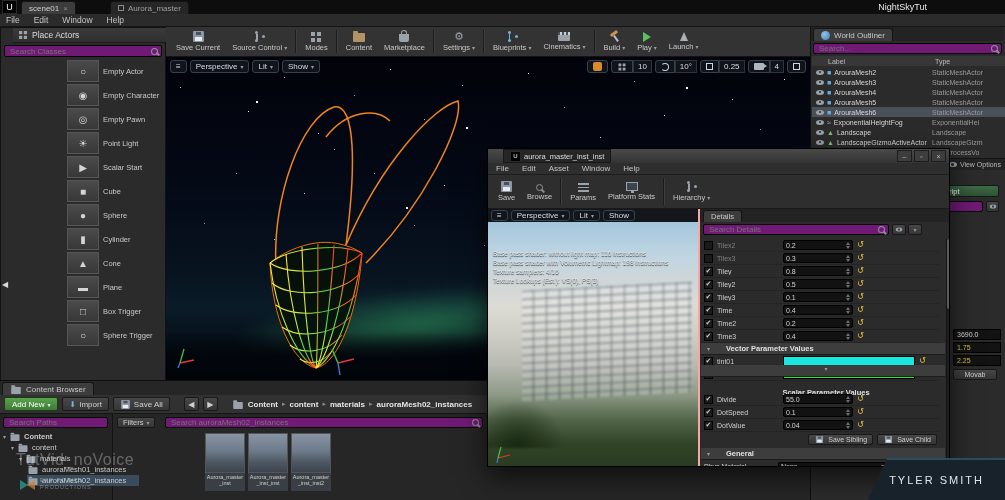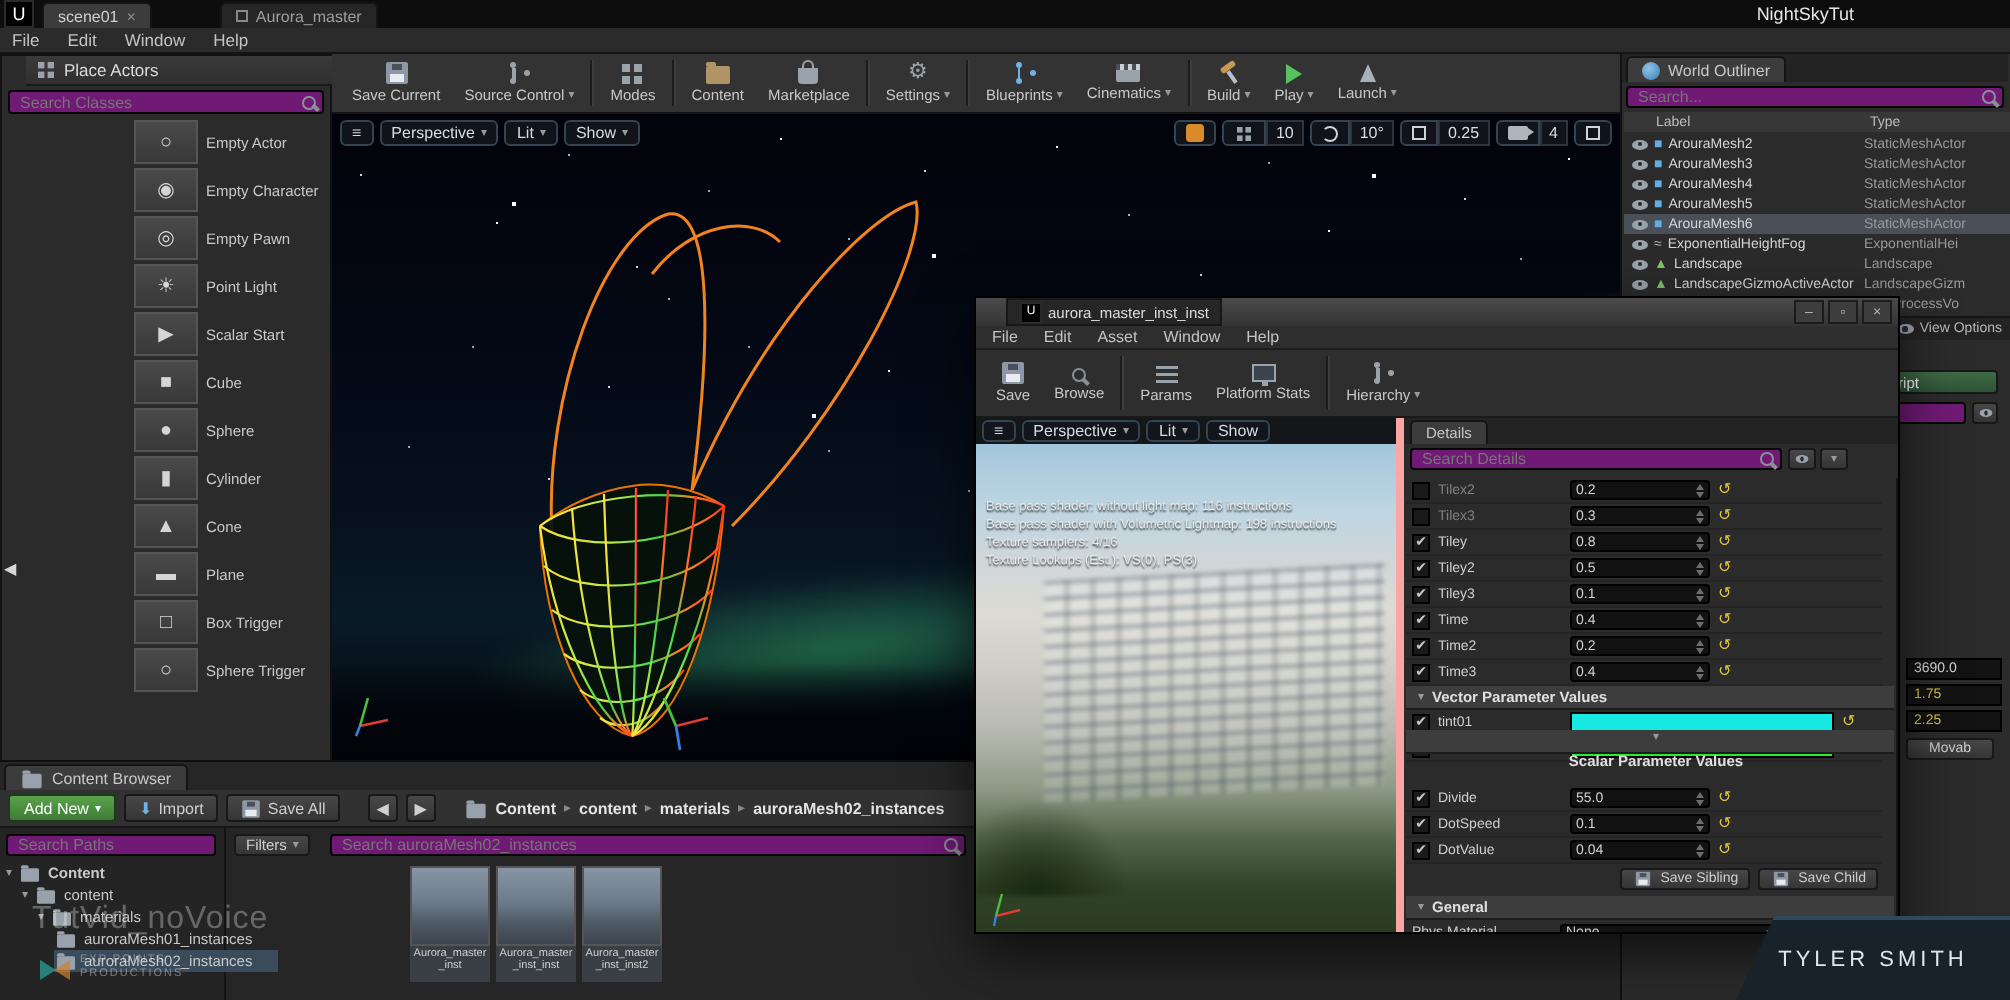--- a/index.html
+++ b/index.html
@@ -123,26 +123,26 @@
   .photo{left:0;top:73px;width:210px;height:246px;overflow:hidden;background:
     linear-gradient(180deg,#a3c6dc 0%,#c0d6e2 14%,#d0d6d8 24%,#dcdbd5 34%,#cecec7 46%,#b8b9b1 58%,#8e9a87 70%,#54674b 80%,#324427 90%,#293a21 100%);}
   .photo-blur{position:absolute;inset:0;filter:blur(1.1px);}
   .photo-blur::before{content:"";position:absolute;left:16%;right:3%;top:26%;height:45%;
     background:repeating-linear-gradient(180deg,rgba(76,90,104,.42) 0 2px,rgba(255,255,255,0) 2px 8px),
                repeating-linear-gradient(90deg,rgba(255,255,255,.18) 0 10px,rgba(88,98,110,.20) 10px 13px);
     transform:skewY(-3deg);}
   .photo-blur::after{content:"";position:absolute;bottom:8%;left:0;width:48%;height:26%;
     background:radial-gradient(60% 100% at 30% 100%,rgba(22,38,16,.9),transparent 75%);}
   .stats{left:5px;top:27px;font-size:6.5px;line-height:9px;color:#e9e9e9;text-shadow:0 1px 1px rgba(0,0,0,.8);white-space:nowrap;}
-  .det{left:210px;top:60px;width:253px;height:259px;background:#2b2b2b;border-left:4px solid #fca5a5;box-sizing:border-box;}
+  .det{left:210px;top:60px;width:253px;height:259px;background:#2b2b2b;border-left:2px solid #fca5a5;box-sizing:border-box;}
   .det-row{position:absolute;left:1px;width:238px;height:13px;display:flex;align-items:center;gap:4px;padding-left:3px;border-bottom:1px solid #242424;box-sizing:border-box;font-size:7px;color:#cfcfcf;}
   .det-row.dim .pname{color:#808080;}
   .cb2{width:9px;height:9px;background:#1a1a1a;border:1px solid #020202;color:#c3cad0;font-size:7px;display:flex;align-items:center;justify-content:center;box-sizing:border-box;}
   .pname{width:62px;overflow:hidden;white-space:nowrap;}
-  .sect{position:absolute;left:1px;width:244px;height:12px;background:#3d3d3d;border-bottom:1px solid #1c1c1c;display:flex;align-items:center;gap:4px;padding-left:6px;font-size:7.5px;color:#e0e0e0;font-weight:bold;box-sizing:border-box;}
+  .sect{position:absolute;left:1px;width:244px;height:12px;background:#3d3d3d;border-bottom:1px solid #1c1c1c;display:flex;align-items:center;gap:16px;padding-left:6px;font-size:7.5px;color:#e0e0e0;font-weight:bold;box-sizing:border-box;}
   .vbar{height:8px;width:130px;border:1px solid #000;}
   .scrollbar{position:absolute;width:5px;background:#1e1e1e;border-left:1px solid #141414;}
   .scrollthumb{position:absolute;left:0;width:5px;background:#5a5a5a;border-radius:2px;}
   
   .rd-box{position:absolute;background:#131313;border:1px solid #000;color:#d6d6d6;font-size:7px;display:flex;align-items:center;padding:0 3px;box-sizing:border-box;}
   .yellow{color:#d8c24a;}
   
   .wm-main{left:16px;top:451px;font-size:16px;color:rgba(255,255,255,.30);letter-spacing:.5px;z-index:60;}
   .wm-sub{left:40px;top:477px;font-size:5.5px;color:rgba(255,255,255,.38);line-height:7px;letter-spacing:1px;z-index:60;}
   .wm-logo{left:20px;top:478px;width:16px;height:14px;z-index:60;}

